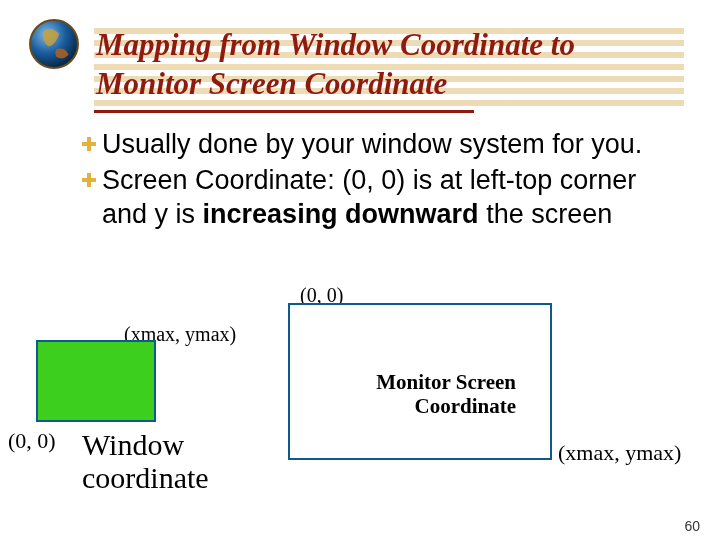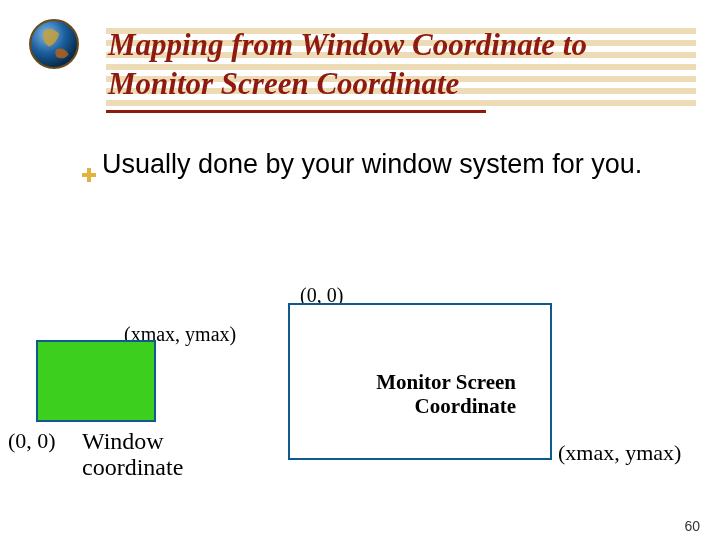--- a/index.html
+++ b/index.html
@@ -17,21 +17,20 @@
     left: 28px;
     width: 52px;
     height: 52px;
   }
   .globe svg { width: 100%; height: 100%; }
   .title-wrap {
     position: absolute;
     top: 22px;
     left: 94px;
     width: 590px;
-    margin-left: 12px;
   }
   .title-bg {
     background-image:
       repeating-linear-gradient(0deg,
         rgba(222,190,120,0.55) 0px,
         rgba(222,190,120,0.55) 6px,
         rgba(222,190,120,0.0) 6px,
         rgba(222,190,120,0.0) 12px);
     padding: 4px 6px 2px 2px;
   }
@@ -49,23 +48,22 @@
     margin-top: 4px;
   }
   .body-list {
     position: absolute;
     top: 128px;
     left: 82px;
     width: 600px;
   }
   .li {
     display: flex;
-    align-items: flex-end;
+    align-items: flex-start;
     margin-bottom: 2px;
-    margin-top: 20px;
   }
   .bullet {
     flex: none;
     width: 14px;
     height: 14px;
     margin-top: 9px;
     margin-right: 6px;
     background:
       linear-gradient(#e3b23c,#e3b23c) center/100% 4px no-repeat,
       linear-gradient(#e3b23c,#e3b23c) center/4px 100% no-repeat,
@@ -103,21 +101,21 @@
   .label-00-left {
     position: absolute;
     top: 428px;
     left: 8px;
     font-size: 22px;
   }
   .label-window-coord {
     position: absolute;
     top: 428px;
     left: 82px;
-    font-size: 24px;
+    font-size: 30px;
     line-height: 1.1;
     width: 150px;
   }
   .blue-box {
     position: absolute;
     top: 303px;
     left: 288px;
     width: 264px;
     height: 157px;
     border: 2px solid #0e5a8a;
@@ -171,20 +169,26 @@
     <div class="title">Mapping from Window Coordinate to Monitor Screen Coordinate</div>
   </div>
   <div class="title-underline"></div>
 </div>
 
 <div class="body-list">
   <div class="li">
     <div class="bullet"></div>
     <div class="li-text">Usually done by your window system for you.</div>
   </div>
+  <div class="li">
+    <div class="bullet"></div>
+    <div class="li-text">
+      <span>Screen Coordinate: (0, 0) is at left-top corner and y is </span><span class="bold">increasing downward</span><span> the screen</span>
+    </div>
+  </div>
 </div>
 
 <div class="label-00-top">(0, 0)</div>
 
 <div class="label-xmax-ymax-left">(xmax, ymax)</div>
 
 <div class="green-box"></div>
 
 <div class="label-00-left">(0, 0)</div>
 

